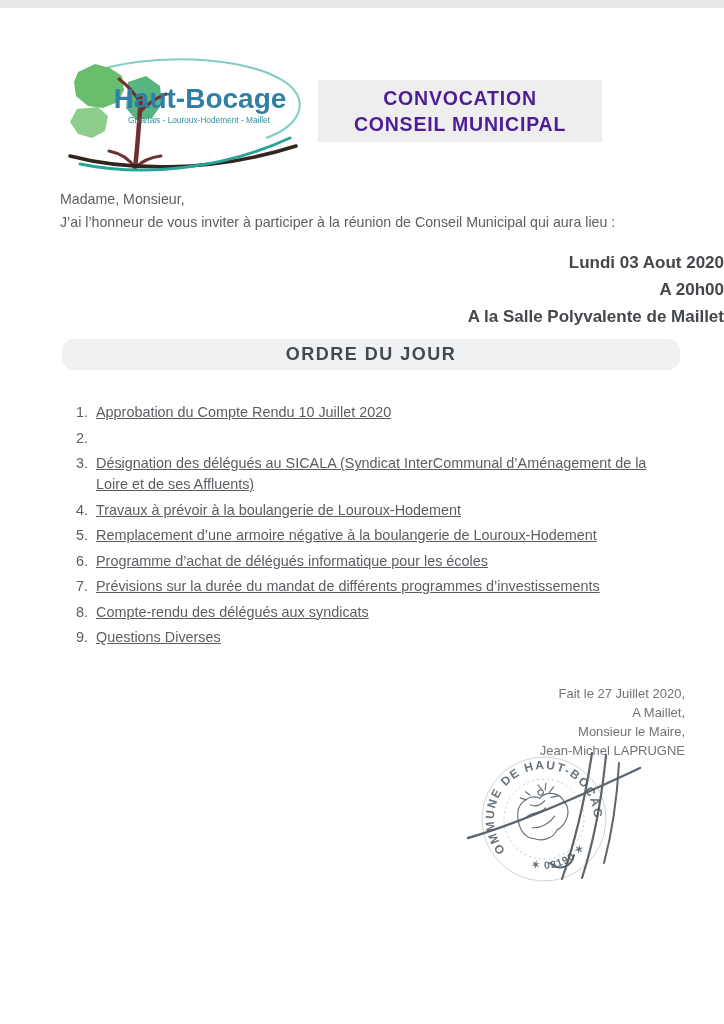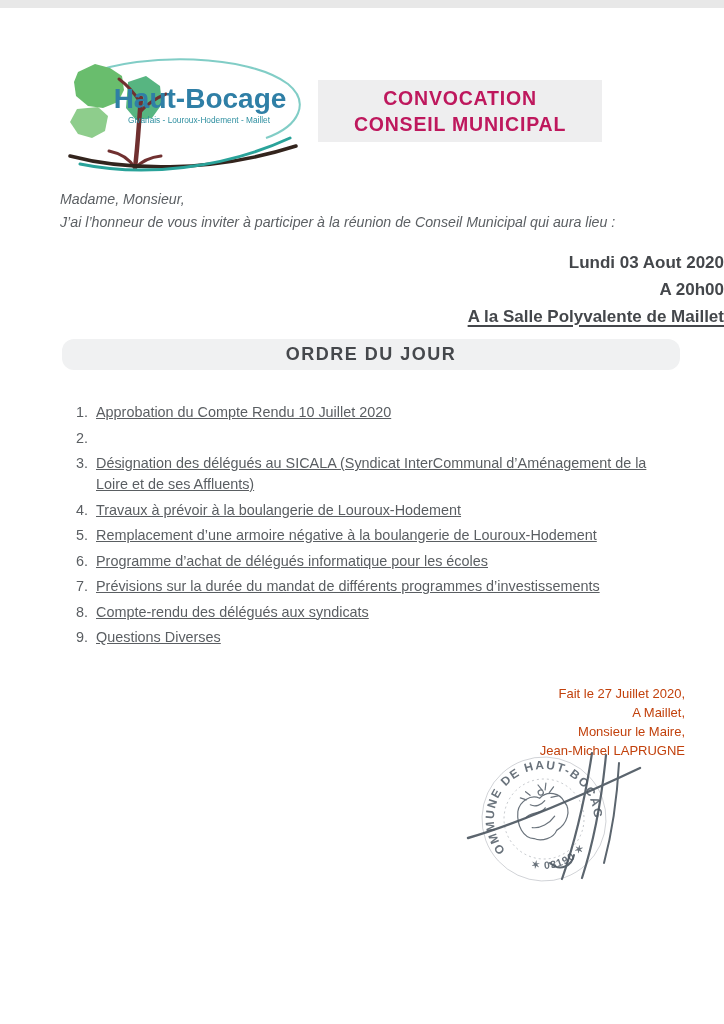--- a/index.html
+++ b/index.html
@@ -11,55 +11,55 @@
     overflow:hidden;
     margin:8px auto;
   }
   
   .logo{position:absolute;left:48px;top:48px;width:262px;height:124px;}
   
   .title-box{
     position:absolute;left:318px;top:72px;width:284px;height:62px;
     background:#eeeeef;
     display:flex;flex-direction:column;align-items:center;justify-content:center;
-    font-weight:bold;font-size:19.5px;letter-spacing:0.8px;color:#be185d;
+    font-weight:bold;font-size:19.5px;letter-spacing:0.8px;color:#4c1d95;
     line-height:26px;
   }
   
   .intro{
     position:absolute;left:60px;top:180px;width:630px;
-    font-size:14.2px;color:#5c6064;line-height:23px;font-style:italic;
+    font-size:14.2px;color:#5c6064;line-height:23px;
   }
   
   .meeting{
     position:absolute;left:0;top:241px;width:724px;
     text-align:right;font-weight:bold;font-size:17px;color:#44474b;
     line-height:27px;
   }
-  .meeting .underline{text-decoration:underline;text-underline-offset:3px;text-decoration-thickness:2px;}
+  .meeting .underline{text-underline-offset:3px;text-decoration-thickness:2px;}
   
   .agenda-band{
     position:absolute;left:62px;top:331px;width:618px;height:31px;
     background:#f0f1f2;
     display:flex;align-items:center;justify-content:center;
     font-weight:bold;font-size:18px;letter-spacing:1.5px;color:#45484c;border-radius:12px;
   }
   
   .agenda-list{
     position:absolute;left:76px;top:394px;width:590px;
     margin:0;padding:0;list-style:none;
     font-size:14.4px;color:#5a5e62;
   }
   .agenda-list li{display:flex;margin-bottom:4.5px;line-height:21px;}
   .agenda-list .num{width:20px;flex:0 0 20px;}
   .agenda-list .txt{display:block;max-width:568px;text-decoration:underline;}
   
   .closing{
     position:absolute;right:39px;top:676px;
-    text-align:right;font-size:13px;color:#c2410c;line-height:19px;
+    text-align:right;font-size:13px;color:#737373;line-height:19px;
   }
   
   .stamp-area{position:absolute;left:452px;top:733px;width:215px;height:150px;}
 </style>
 </head>
 <body>
 
 <div class="page">
 
   <div class="logo">

